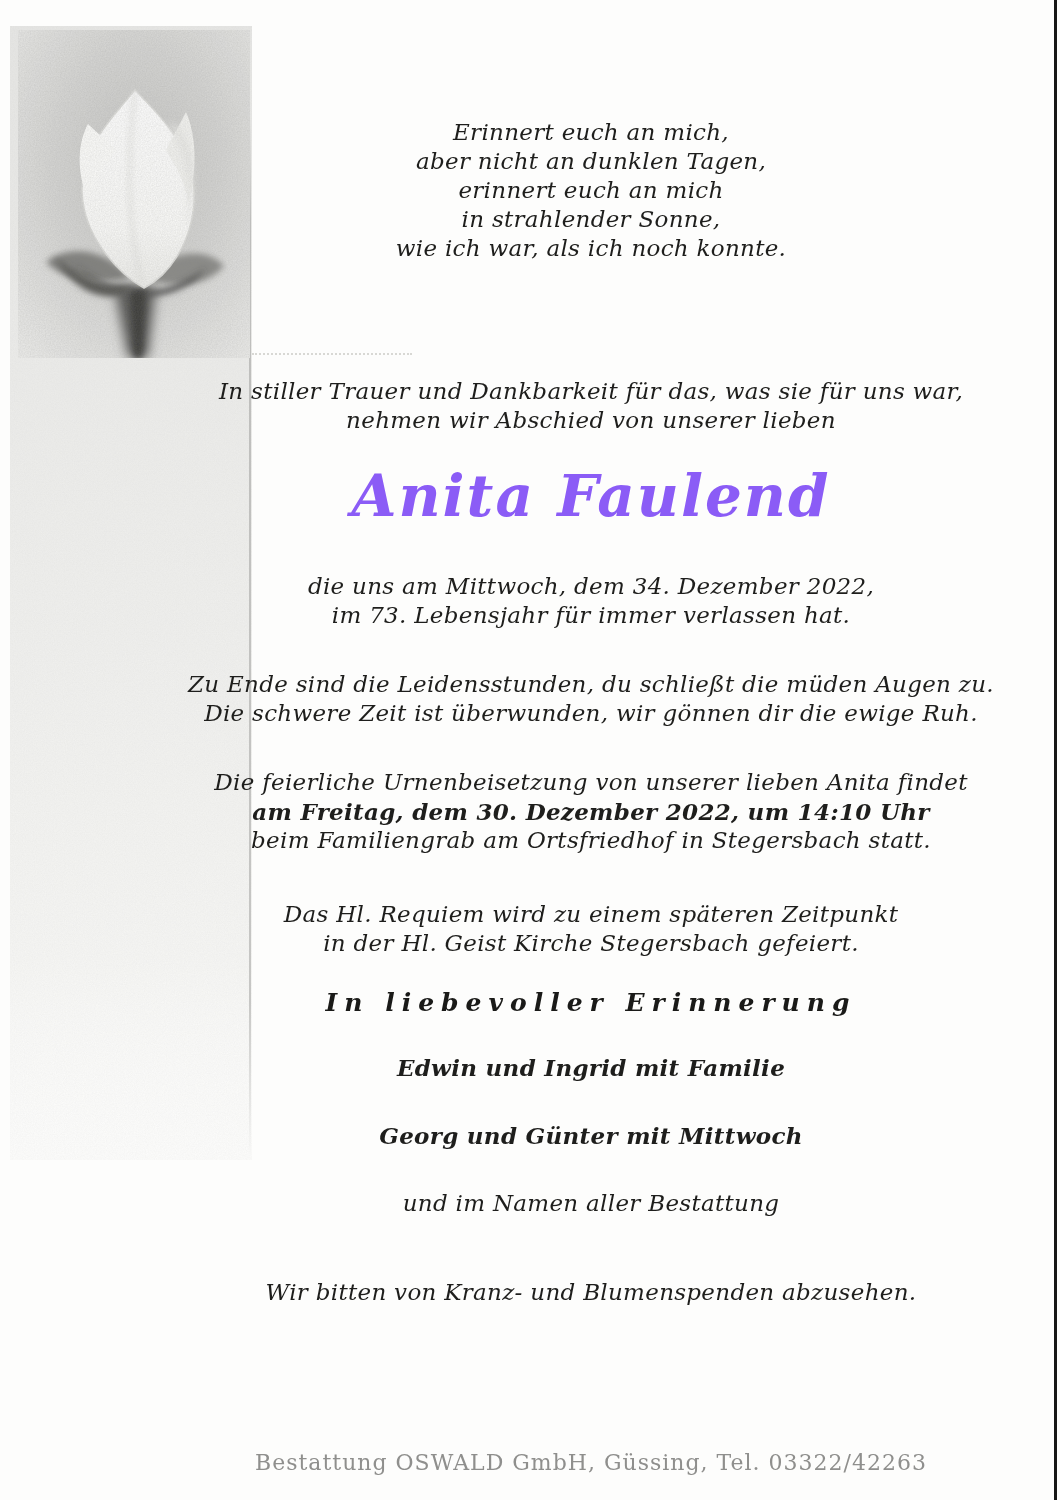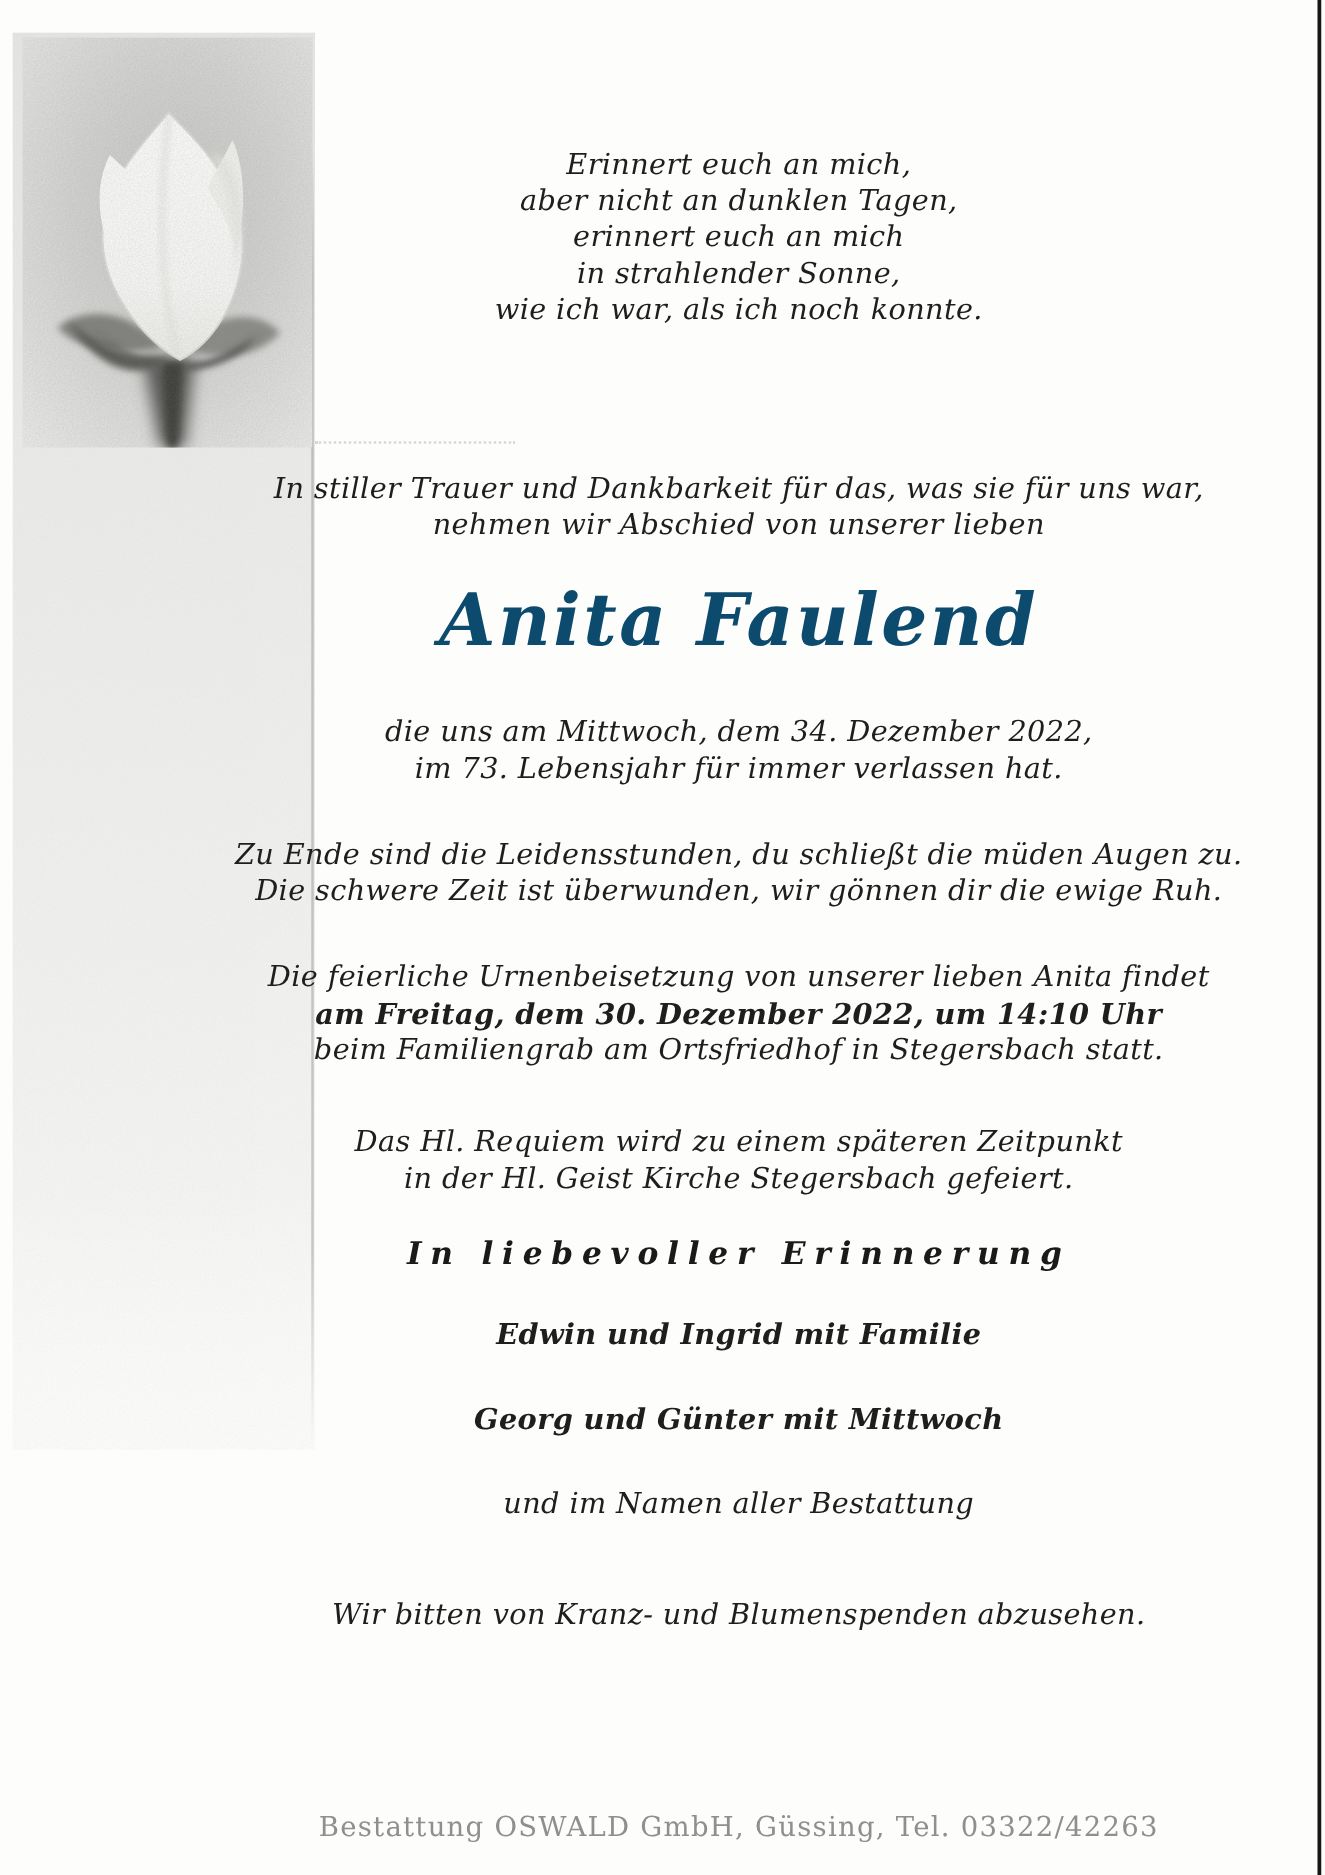--- a/index.html
+++ b/index.html
@@ -46,21 +46,21 @@
   .bold { font-weight: bold; }
 
   .poem        { top: 118px; }
   .intro       { top: 366px; margin-top: 11px; }
   .name {
     top: 455px;
     font-size: 58px;
     line-height: 82px;
     font-weight: bold;
     letter-spacing: 2px;
-    color: #0c4a6e;
+    color: #8b5cf6;
     text-align: center;
   }
   .death-info  { top: 572px; }
   .verse       { top: 670px; }
   .funeral     { top: 768px; }
   .requiem     { top: 872px; margin-top: 28px; }
   .remembrance-heading {
     top: 988px;
     font-size: 25px;
     font-weight: bold;

